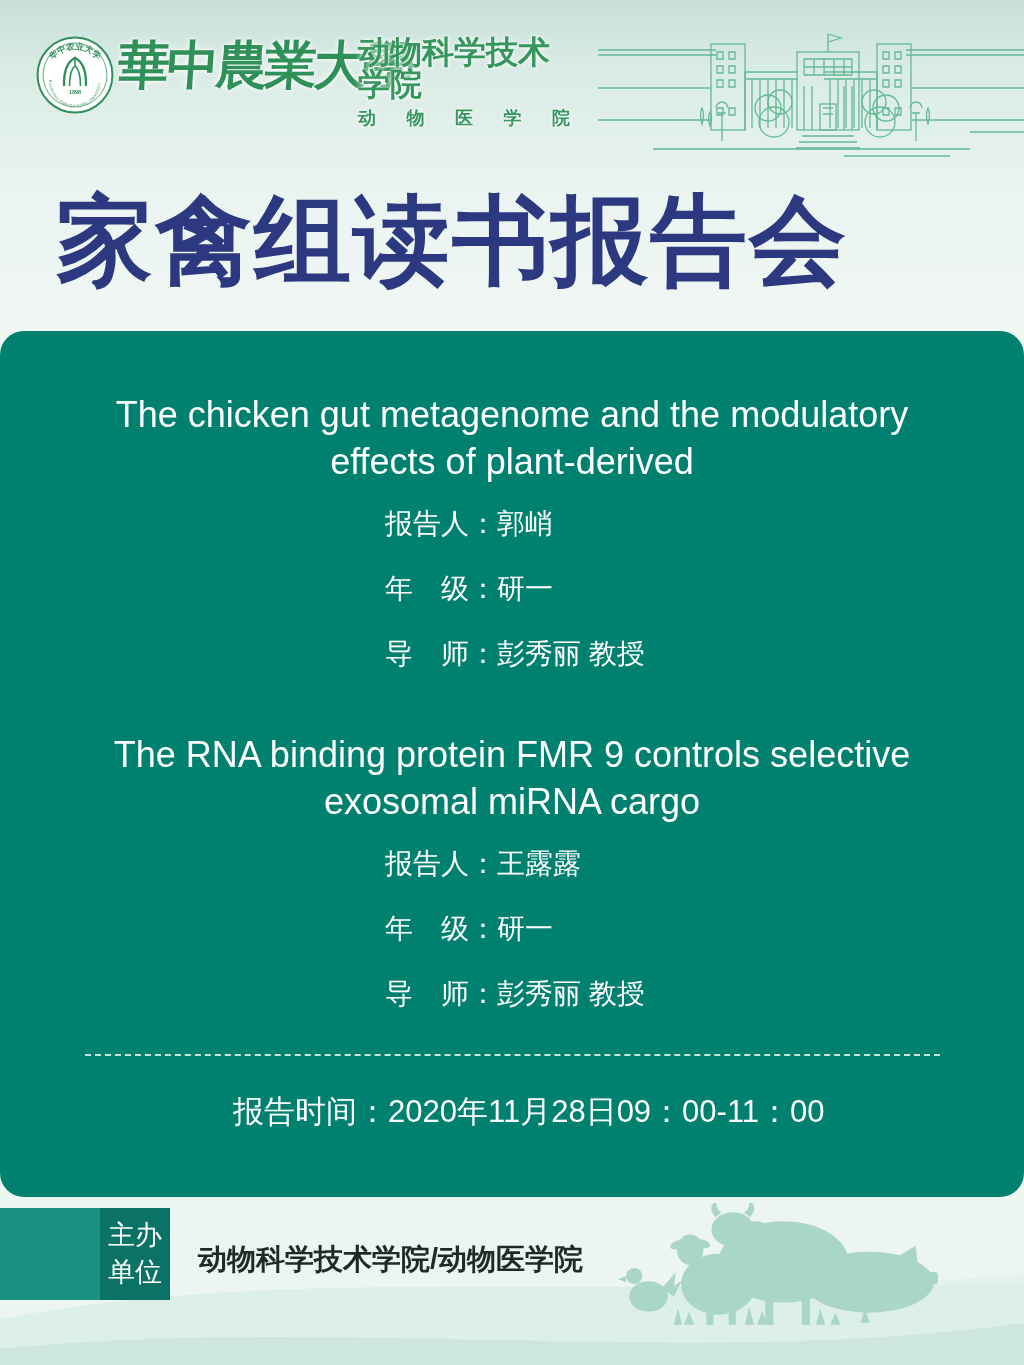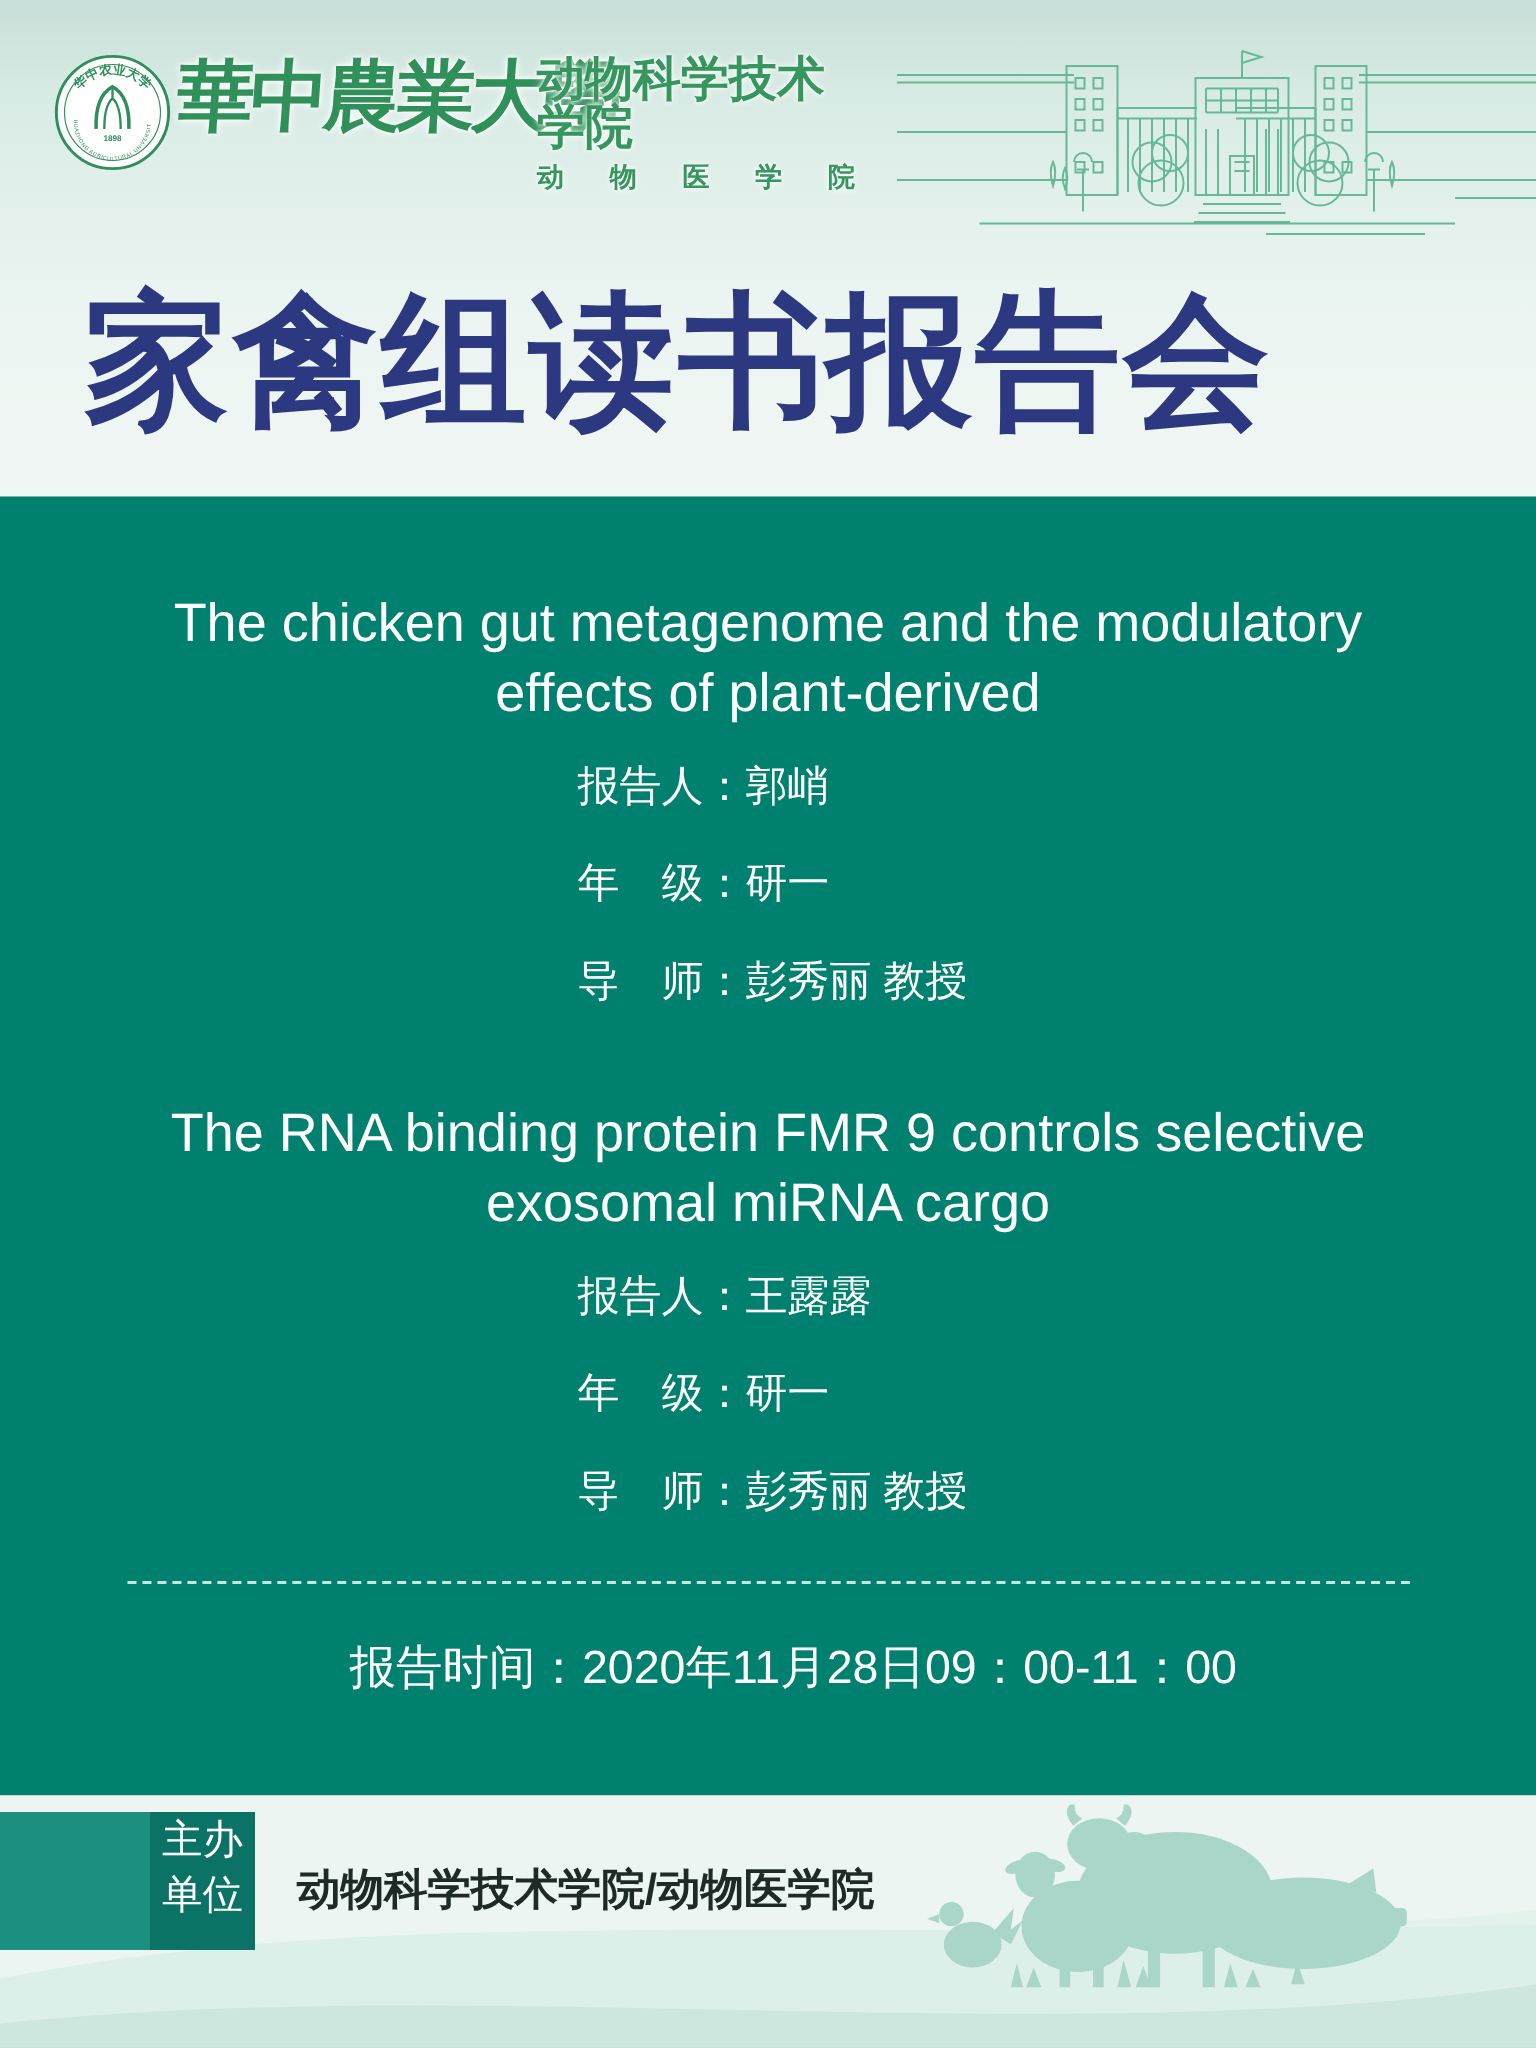--- a/index.html
+++ b/index.html
@@ -18,41 +18,41 @@
   .college-l1{font-size:32px;font-weight:bold;color:#35965e;letter-spacing:0px;line-height:32px;
     text-shadow:0 0 5px #fff,0 0 2px #fff;}
   .college-l2{font-size:18px;font-weight:bold;color:#35965e;line-height:32px;margin-top:2px;
     width:212px;text-align:justify;text-align-last:justify;
     text-shadow:0 0 5px #fff,0 0 2px #fff;}
   .building-svg{position:absolute;right:0;top:28px;width:426px;height:140px;}
   .poster-title{position:absolute;top:186px;left:0;width:904px;margin:0;text-align:center;
     font-size:97px;line-height:110px;font-weight:800;color:#2c3880;letter-spacing:2px;}
 
   
-  .main-panel{position:absolute;top:331px;left:0;width:1024px;height:866px;background:#008170;color:#fff;}
+  .main-panel{position:absolute;top:331px;left:0;width:1024px;height:866px;background:#008170;color:#fff;border-radius:24px;}
   .talk-title{position:absolute;left:0;width:1024px;text-align:center;
     font-size:36px;line-height:47px;font-weight:400;}
   .talk1-title{top:60px;}
   .talk2-title{top:400px;}
   .talk-details{position:absolute;left:385px;font-size:28px;}
   .talk1-details{top:178px;}
   .talk2-details{top:518px;}
   .detail-row{height:30px;line-height:30px;margin-bottom:35px;white-space:pre;}
   .dashed-divider{position:absolute;top:723px;left:85px;right:84px;height:0;
     border-top:2px dashed rgba(235,247,243,.85);}
   .schedule{position:absolute;top:758px;left:233px;font-size:31px;line-height:45px;font-weight:500;}
   .schedule-row{white-space:pre;}
 
   
   .footer{position:absolute;top:1197px;left:0;width:1024px;height:168px;background:#ecf5f1;}
   .footer-waves{position:absolute;left:0;top:0;width:1024px;height:168px;}
   .animals-svg{position:absolute;left:608px;top:6px;width:345px;height:132px;}
   .footer-strip{position:absolute;left:0;top:11px;width:100px;height:92px;background:#1b9080;}
   .organizer-badge{position:absolute;left:100px;top:11px;width:70px;height:92px;background:#0a7365;
-    display:flex;flex-direction:column;align-items:center;
+    display:flex;flex-direction:column;align-items:center;justify-content:center;
     color:#fff;font-size:27px;line-height:37px;font-weight:400;}
   .organizer-name{position:absolute;left:198px;top:33px;font-size:29px;font-weight:700;color:#1d2a26;margin-top:10px;}
 </style>
 </head>
 <body>
 
 <div class="poster">
 
   <div class="header-band">
     <div class="brand">

